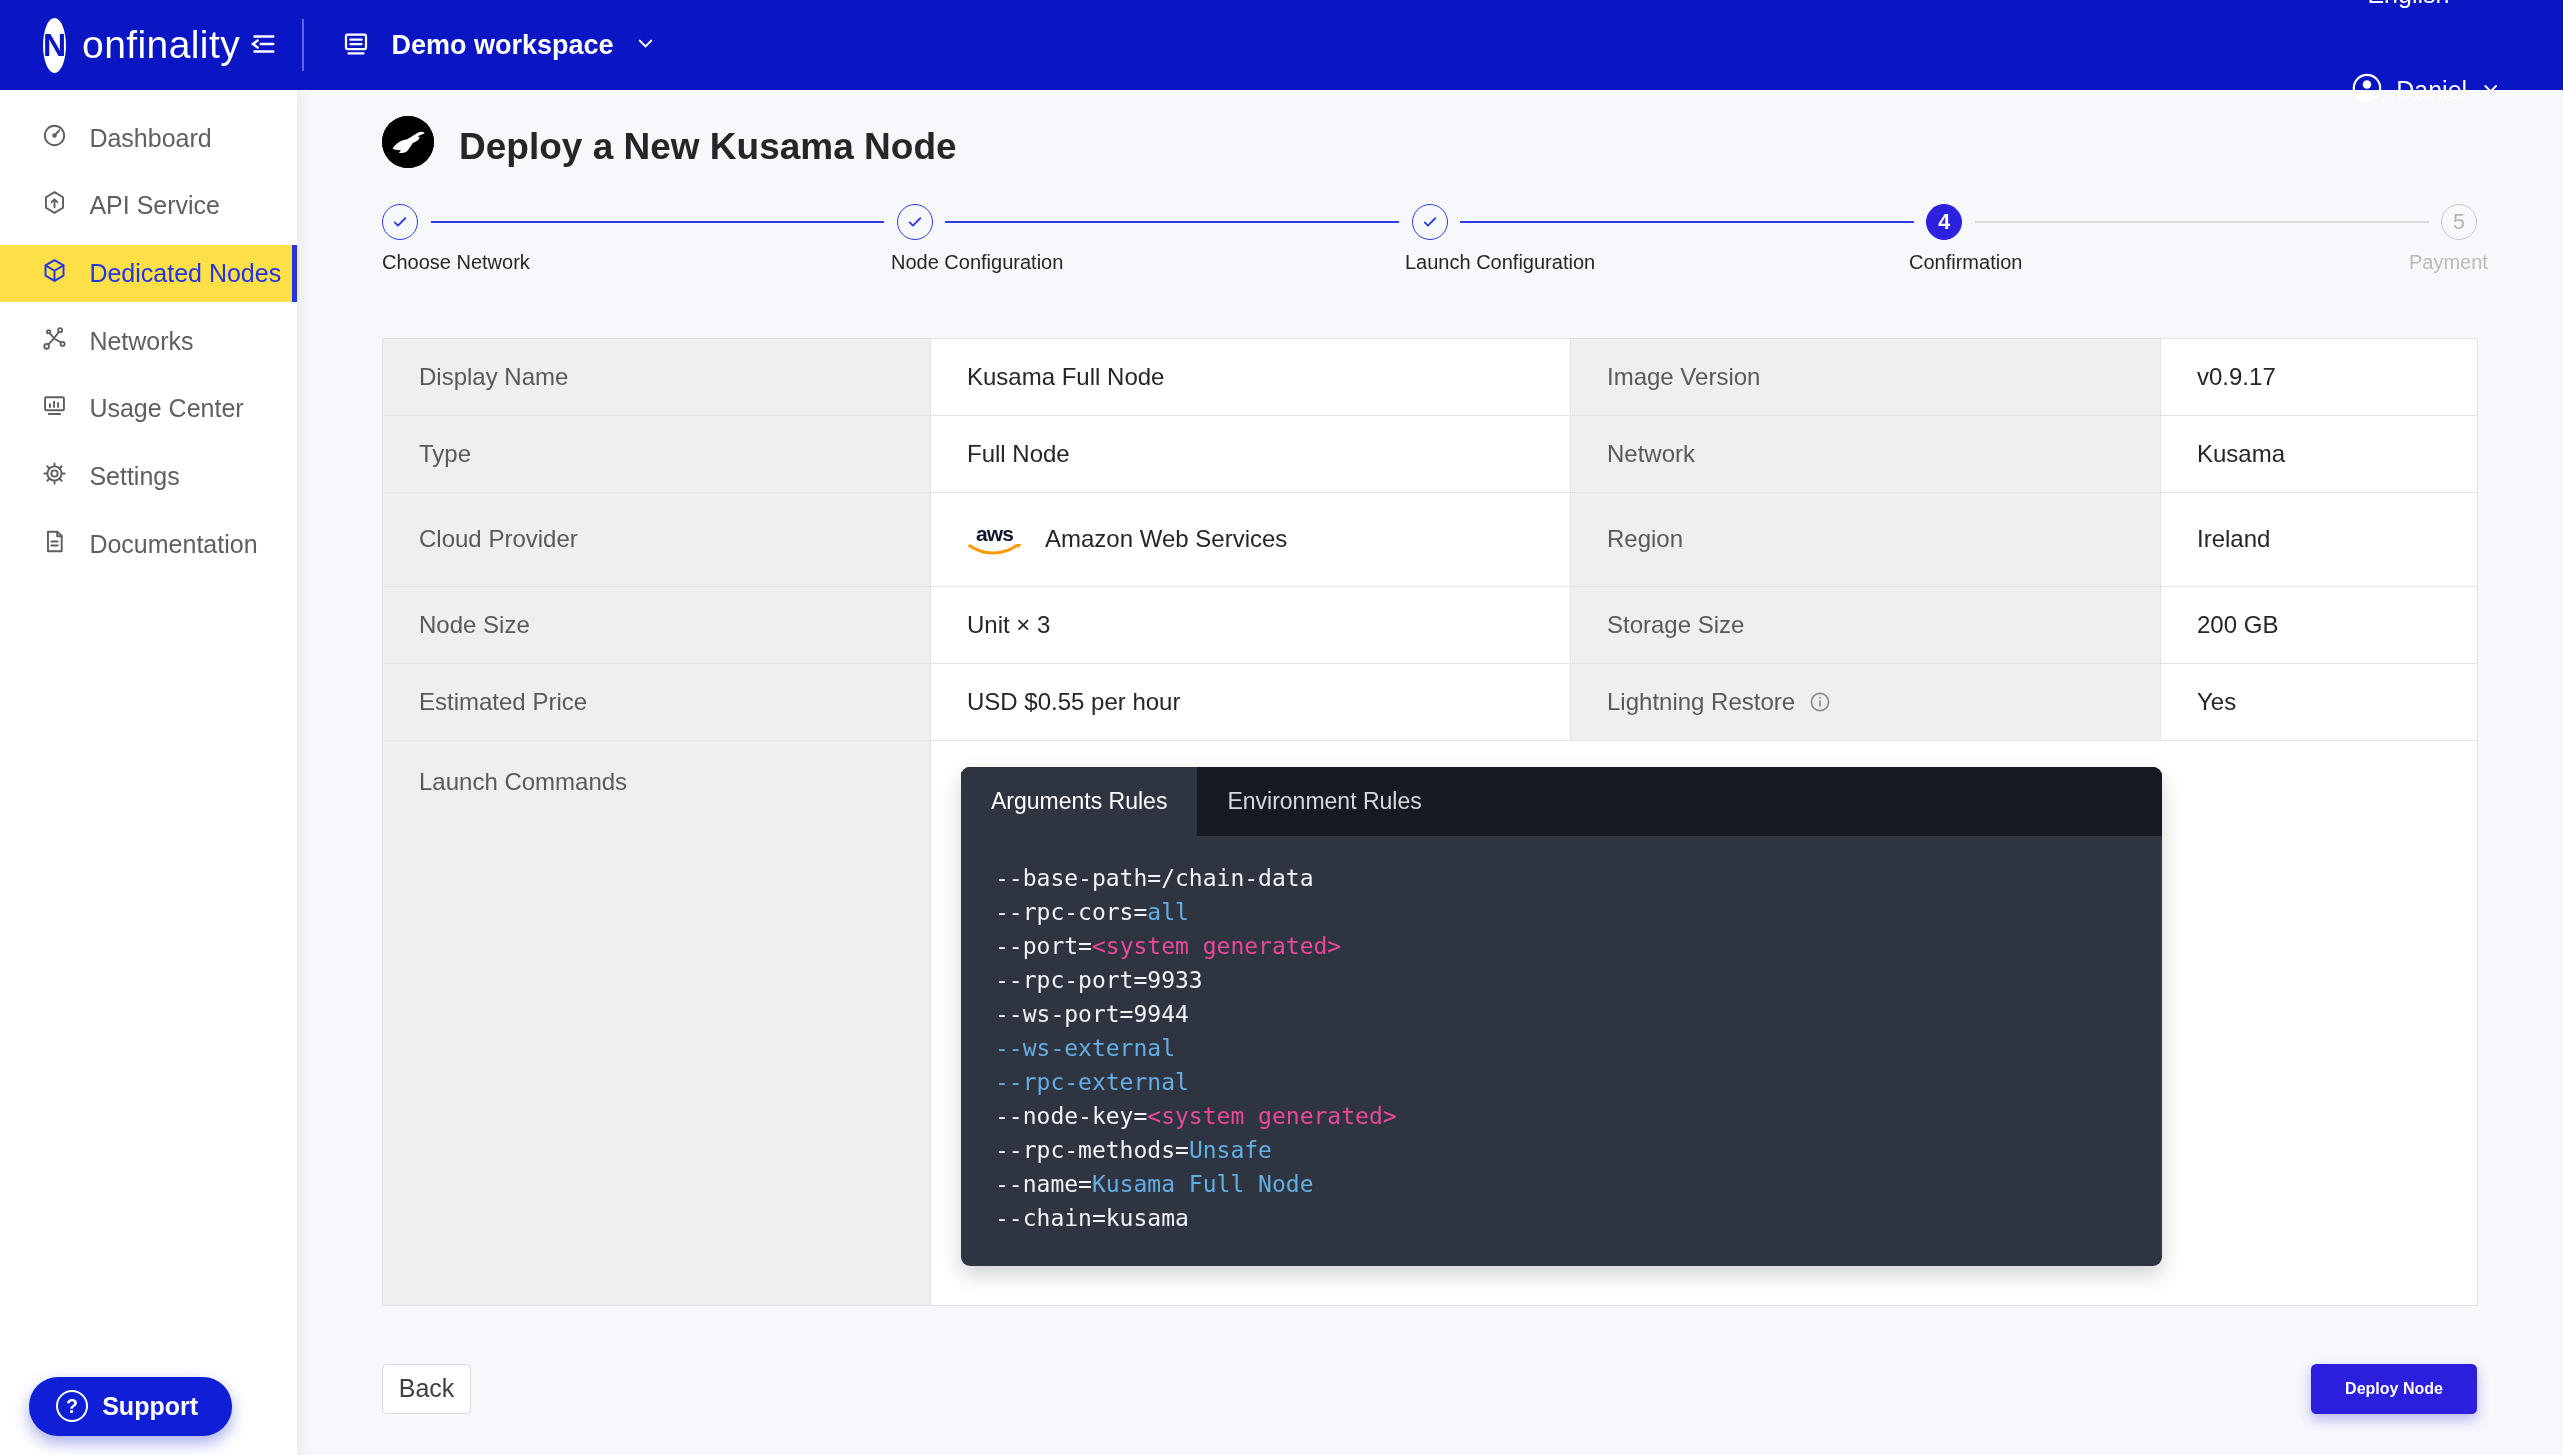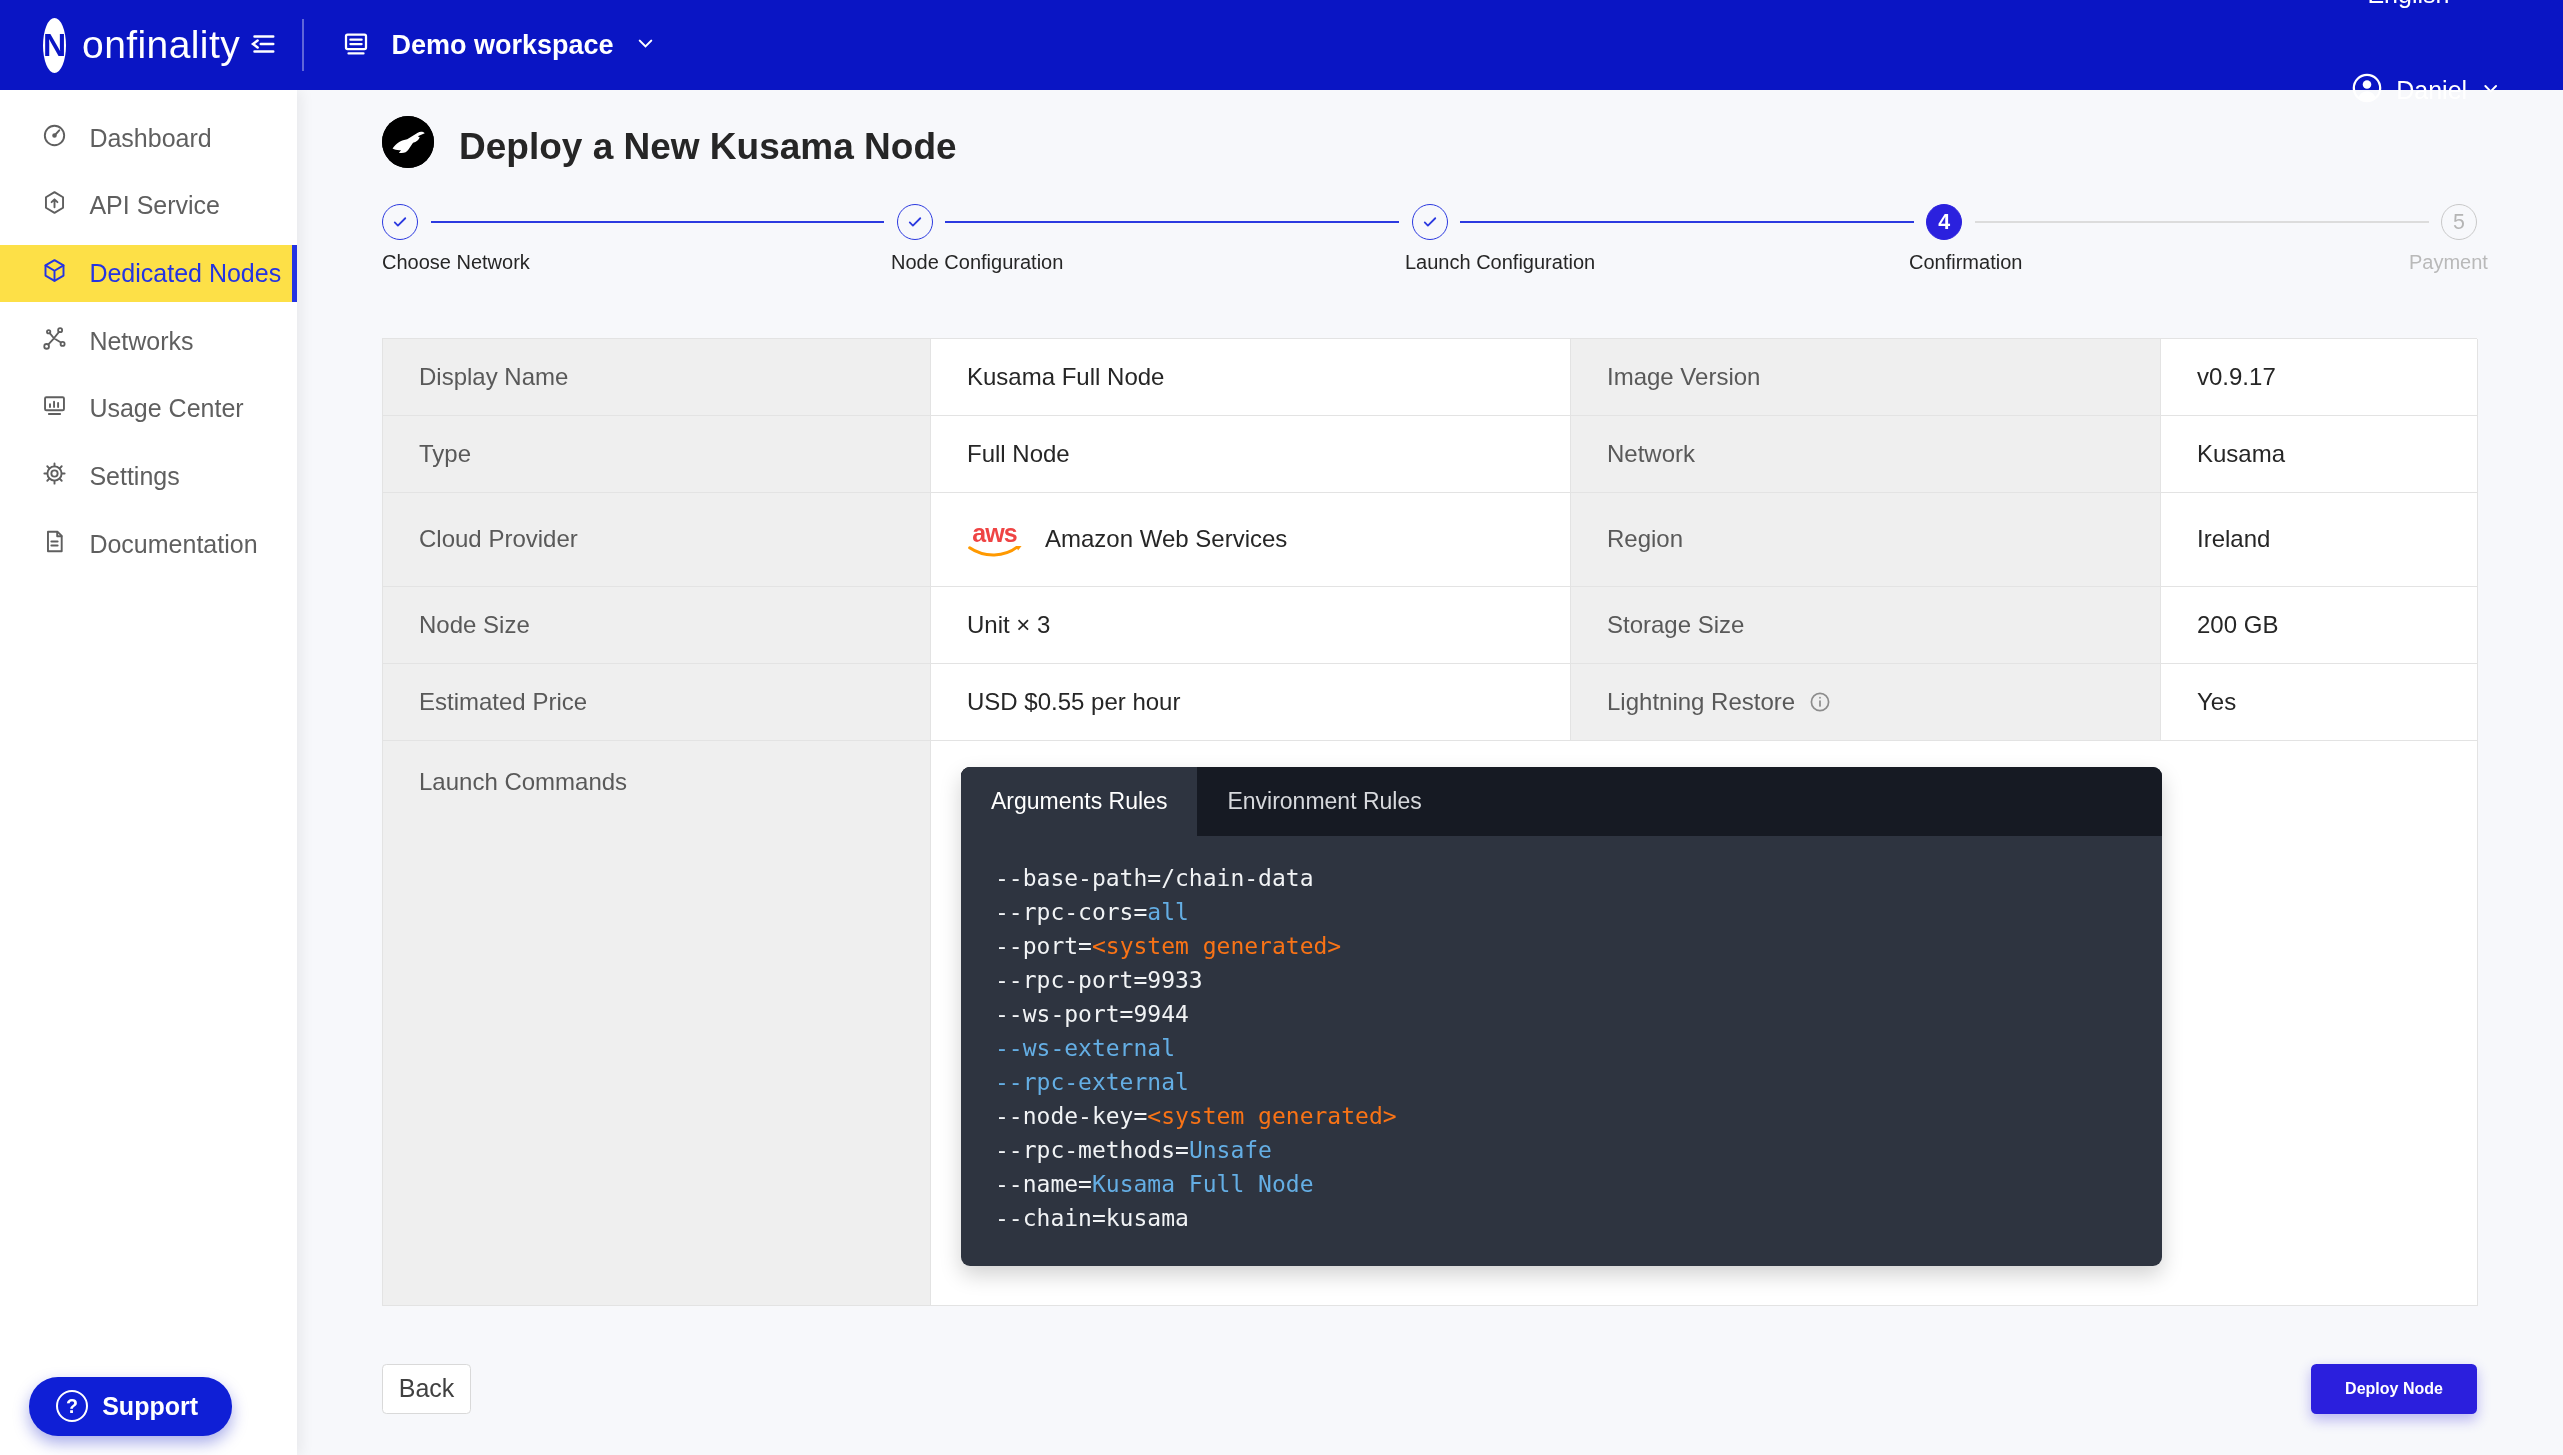--- a/index.html
+++ b/index.html
@@ -62,34 +62,34 @@
        grid-template-columns:548px 640px 590px 317px;
        grid-template-rows:77px 77px 94px 77px 77px 565px;
        border-top:1.8px solid #e3e3e3;border-left:1.8px solid #e3e3e3;background:#fff;}
   .cell{border-right:1.8px solid #e3e3e3;border-bottom:1.8px solid #e3e3e3;display:flex;
         align-items:center;padding:0 36px;font-size:24px;color:#262626;background:#fff;}
   .cell.lab{background:#efefef;color:#595959;}
   .cell.top{align-items:flex-start;padding-top:27px;}
   .cell.span3{grid-column:2/5;display:block;padding:0;}
   .aws{display:flex;align-items:center;gap:23px;}
   .aws-mark{display:flex;flex-direction:column;align-items:center;line-height:1;}
-  .aws-text{font-weight:700;font-size:25px;color:#ef4444;letter-spacing:-0.9px;}
+  .aws-text{font-weight:700;font-size:21px;color:#0f172a;letter-spacing:-0.9px;}
   .info-icon{margin-left:12.5px;display:flex;align-items:center;}
 
   
   .code-panel{margin:26px 0 0 30px;width:1201px;height:499px;border-radius:9px;
               overflow:hidden;background:#2e3440;box-shadow:0 9px 21.4px rgba(0,0,0,.18);}
   .code-tabs{height:69px;background:#161a23;display:flex;}
   .code-tab{padding:0 30px;display:flex;align-items:center;font-size:23px;color:#d7d9dd;cursor:pointer;}
   .code-tab.active{background:#2e3440;color:#fff;}
   .code-body{padding:25px 0 0 34px;font-family:"DejaVu Sans Mono",monospace;font-size:23px;}
   .code-line{height:34px;line-height:34px;white-space:pre;}
   .c-plain{color:#f1f3f5;}
   .c-value{color:#64aee4;}
-  .c-muted{color:#f97316;}
+  .c-muted{color:#ec4899;}
 
   
   .footer{margin-top:58px;width:2095px;display:flex;justify-content:space-between;}
   .btn-back{width:89px;height:50px;background:#fff;border:1.8px solid #d9d9d9;border-radius:4.4px;
             font-size:25px;color:#404040;display:flex;align-items:center;justify-content:center;cursor:pointer;}
   .btn-deploy{min-width:166px;height:50px;background:#2b1fdd;border:none;border-radius:5.3px;padding:0 28.5px;
               font-size:16px;font-weight:600;color:#fff;display:flex;align-items:center;justify-content:center;
               cursor:pointer;box-shadow:0 5.3px 12.5px rgba(43,31,221,.3);}
 </style>
 </head>

